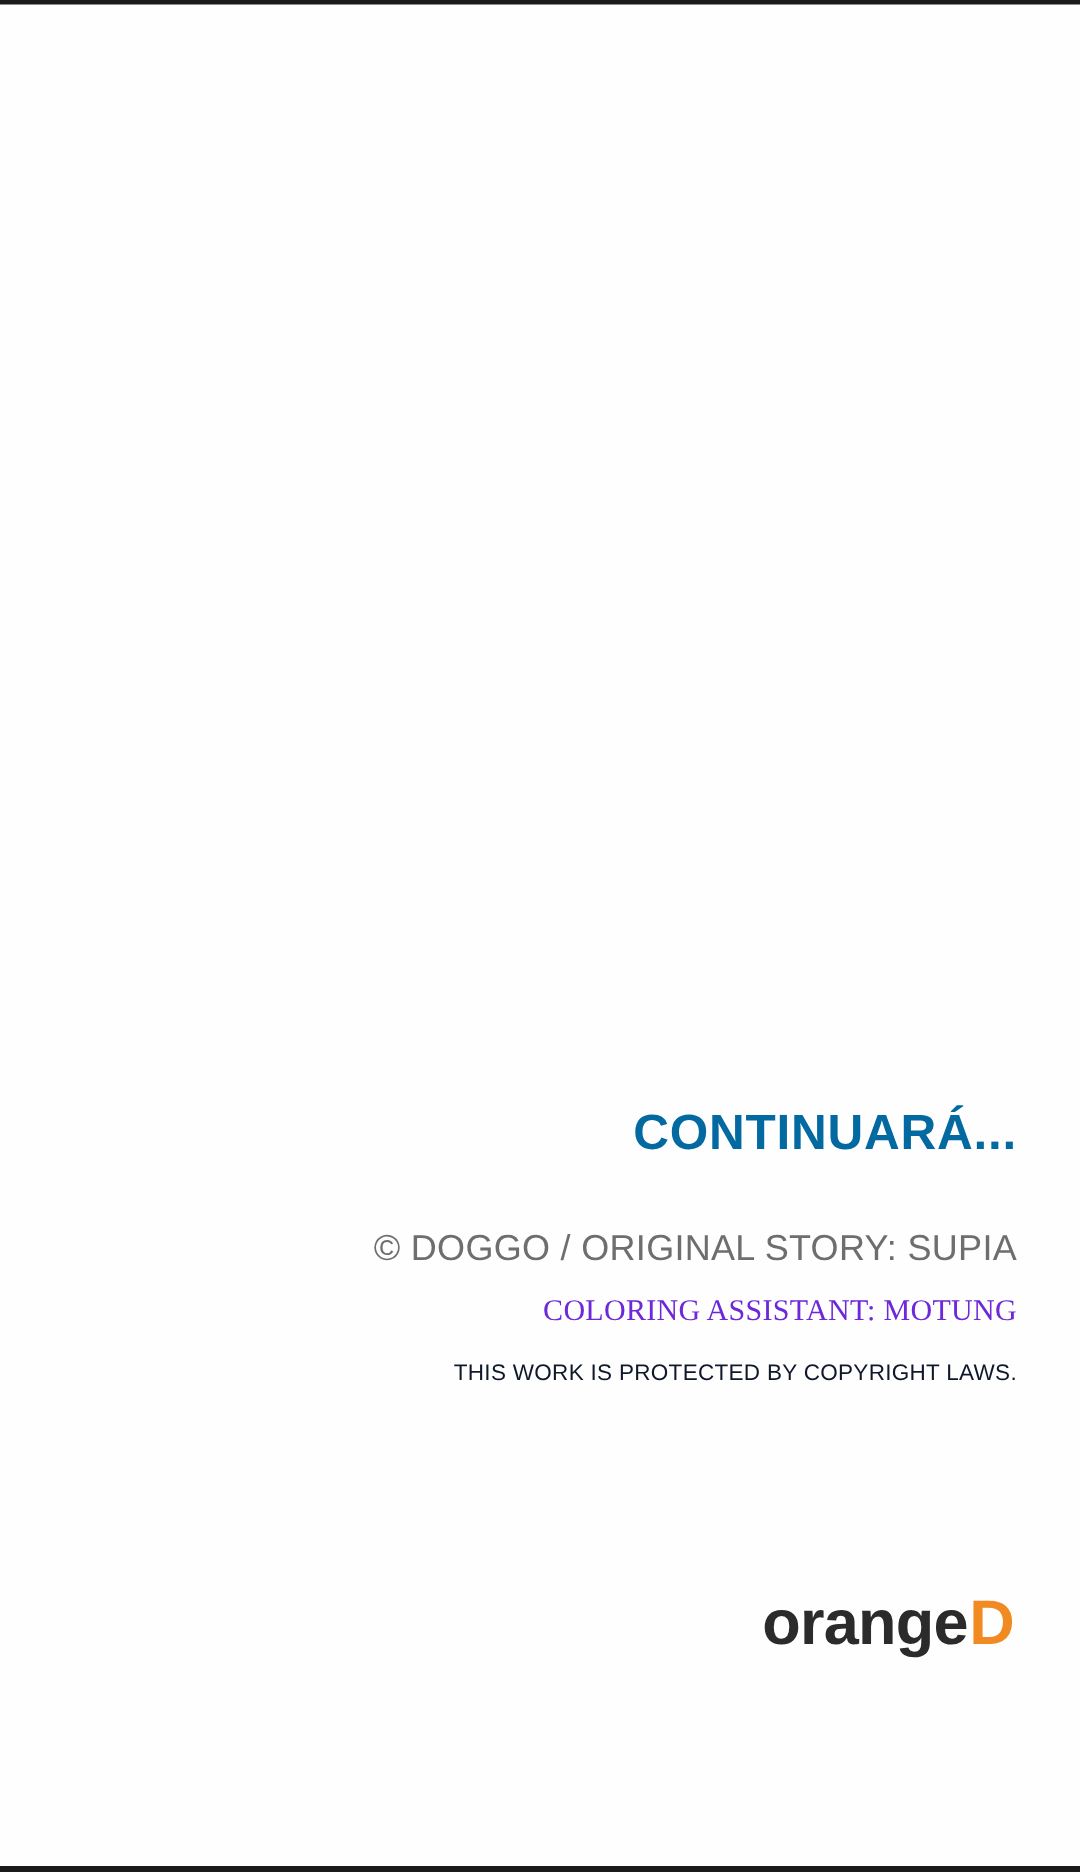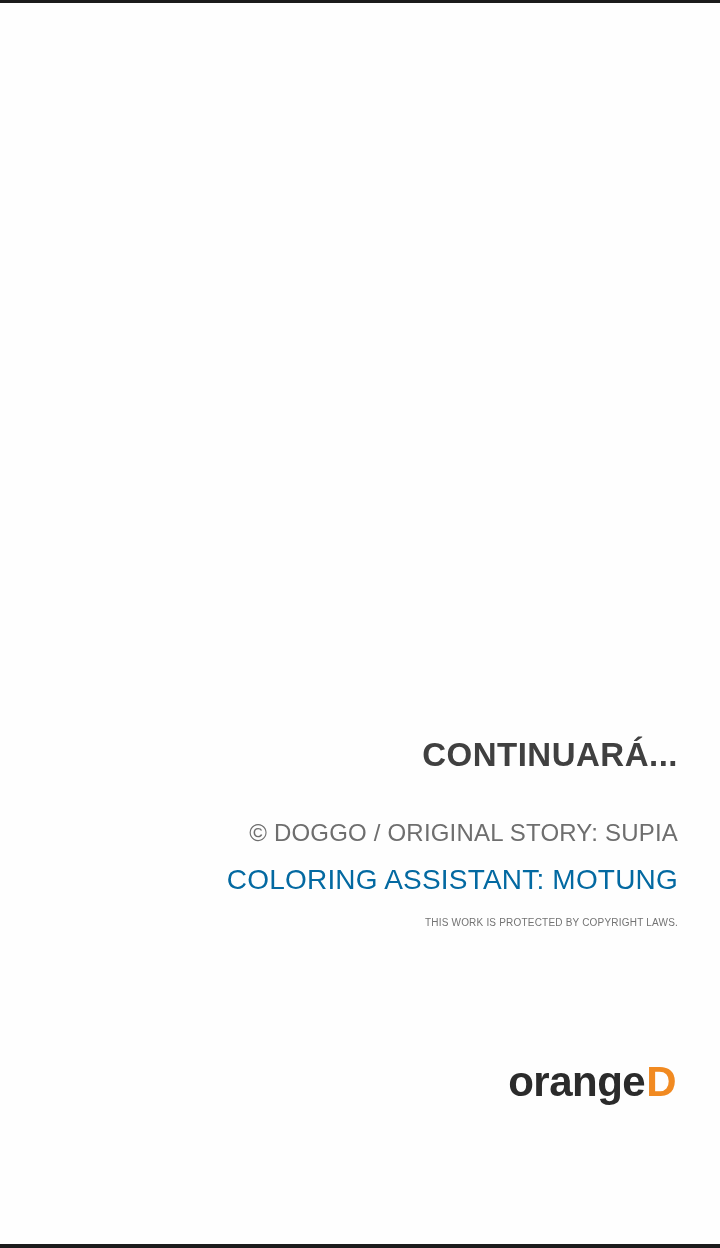--- a/index.html
+++ b/index.html
@@ -40,42 +40,43 @@
     position: absolute;
     left: 0;
     right: 42px;
     top: 735px;
     text-align: right;
   }
   .continued {
     font-size: 33px;
     font-weight: bold;
     letter-spacing: 0.5px;
-    color: #404040;
+    color: #0369a1;
     line-height: 1.2;
     margin-bottom: 42px;
     padding-left: 45px;
   }
   .byline {
     font-size: 24px;
     color: #6e6e6e;
     line-height: 1.35;
     letter-spacing: 0.2px;
     margin-left: 40px;
   }
   .assistant {
-    font-size: 28px;
-    color: #0369a1;
+    font-size: 20px;
+    color: #6d28d9;
     line-height: 1.35;
     letter-spacing: 0.2px;
     margin-top: 12px;
+    font-family: Liberation Serif, serif;
   }
   .legal {
-    font-size: 10px;
-    color: #737373;
+    font-size: 15px;
+    color: #0f172a;
     line-height: 1.45;
     letter-spacing: 0.2px;
     margin-top: 17px;
   }
   .legal div {
     white-space: nowrap;
   }
   .logo {
     position: absolute;
     right: 44px;

